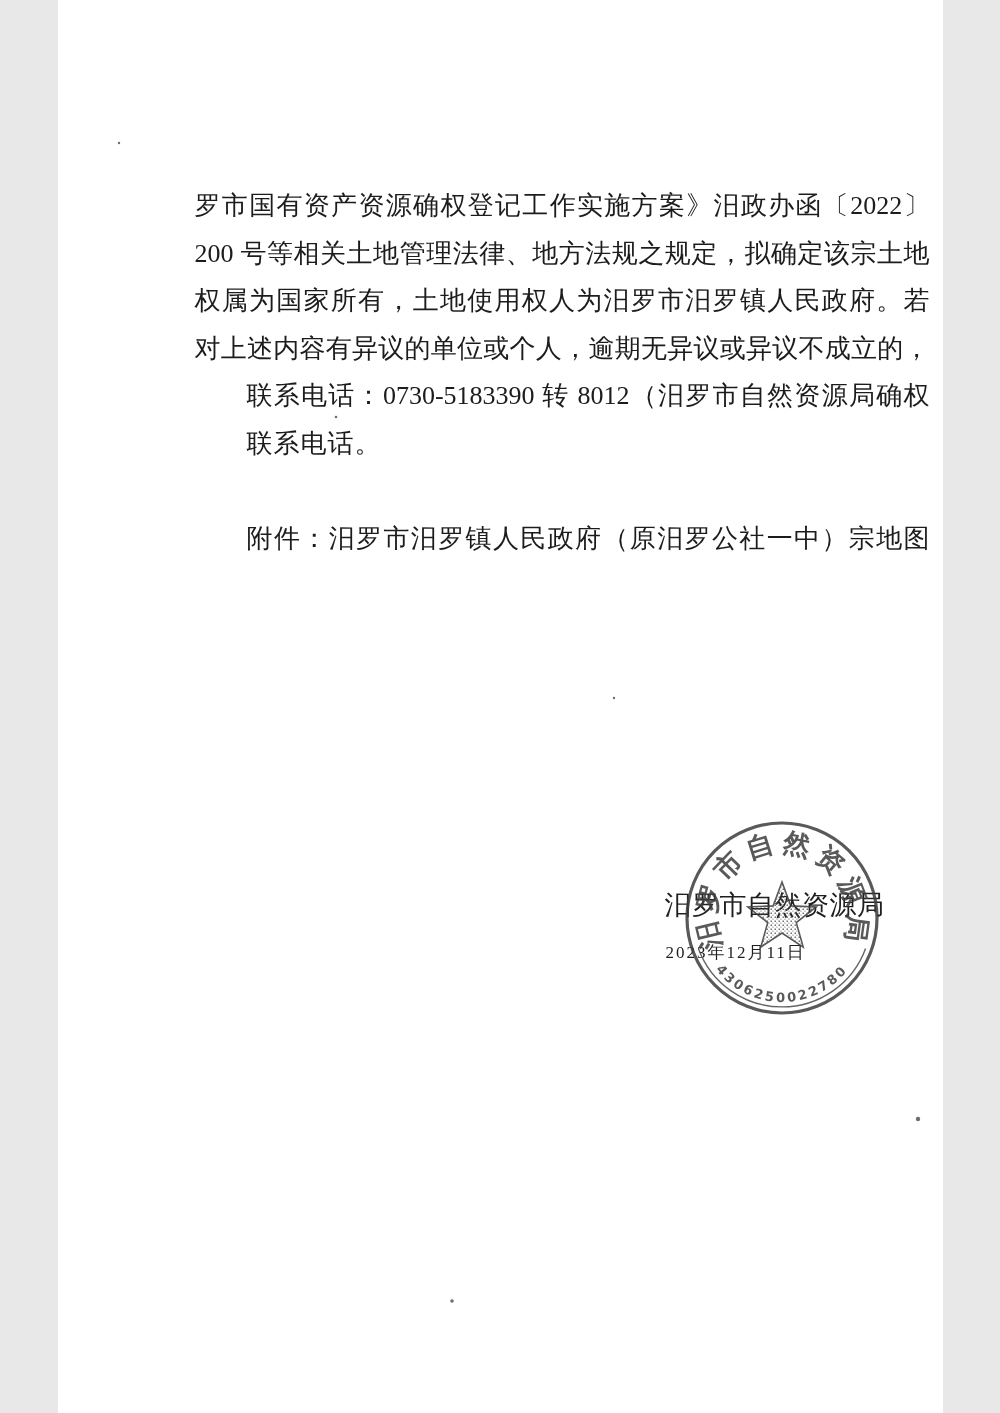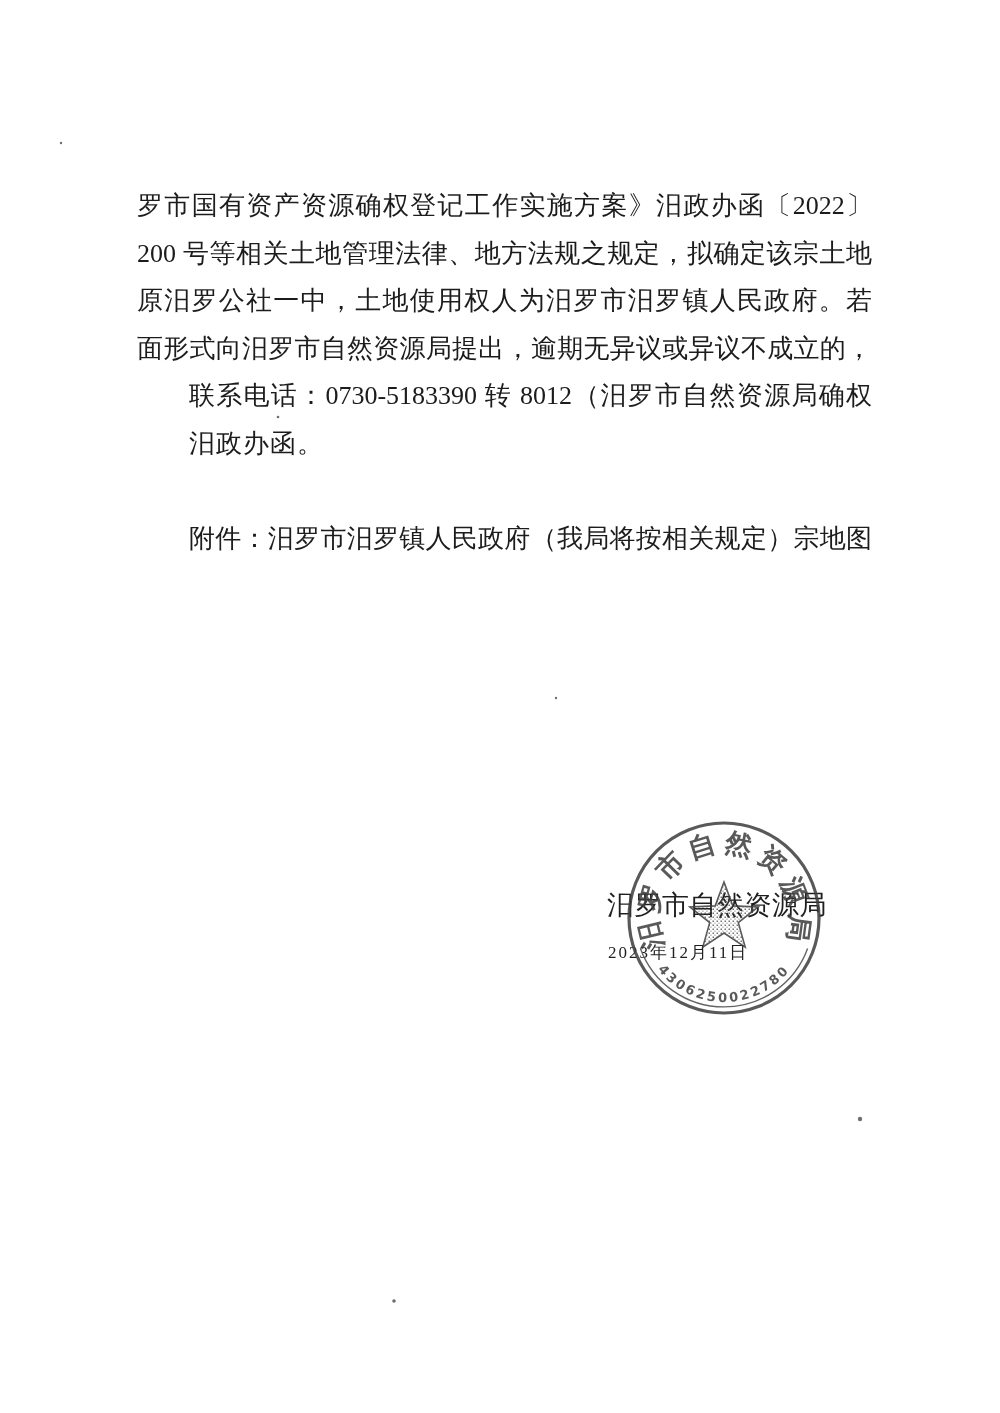--- a/index.html
+++ b/index.html
@@ -1,18 +1,18 @@
 <!DOCTYPE html>
 <html><head>
 <meta charset="utf-8">
 <style>
   html, body { margin: 0; padding: 0; background: #e8e8e8; }
   .page {
     position: relative;
-    width: 1000px;
+    width: 885px;
     height: 1413px;
     margin: 0 auto;
     background: #ffffff;
     overflow: hidden;
     font-family: "Liberation Serif", "DejaVu Serif", serif;
   }
   .body-text {
     position: absolute;
     left: 137px;
     top: 182px;
@@ -69,26 +69,26 @@
   }
 </style>
 </head>
 <body>
 
 <div class="page">
 
   <div class="body-text">
       <div class="line justify">罗市国有资产资源确权登记工作实施方案》汨政办函〔2022〕</div>
       <div class="line justify">200 号等相关土地管理法律、地方法规之规定，拟确定该宗土地</div>
-      <div class="line justify">原汨罗公社一中，土地使用权人为汨罗市汨罗镇人民政府。若</div>
-      <div class="line justify">面形式向汨罗市自然资源局提出，逾期无异议或异议不成立的，</div>
+      <div class="line justify">权属为国家所有，土地使用权人为汨罗市汨罗镇人民政府。若</div>
+      <div class="line justify">对上述内容有异议的单位或个人，逾期无异议或异议不成立的，</div>
       <div class="line justify indent">联系电话：0730-5183390 转 8012（汨罗市自然资源局确权</div>
-      <div class="line indent">汨政办函。</div>
+      <div class="line indent">联系电话。</div>
       <div class="line spacer"></div>
-      <div class="line justify indent">附件：汨罗市汨罗镇人民政府（我局将按相关规定）宗地图</div>
+      <div class="line justify indent">附件：汨罗市汨罗镇人民政府（原汨罗公社一中）宗地图</div>
     </div>
 
   <div class="sig-line sig-agency">汨罗市自然资源局</div>
 
   <div class="sig-line sig-date">2023年12月11日</div>
 
   <svg class="seal-layer" width="1000" height="1413" viewBox="0 0 1000 1413">
     <defs>
       <pattern id="speckle" width="4" height="4" patternUnits="userSpaceOnUse">
         <rect x="0.5" y="0.5" width="1.5" height="1.5" fill="#5a5a5a"></rect>

